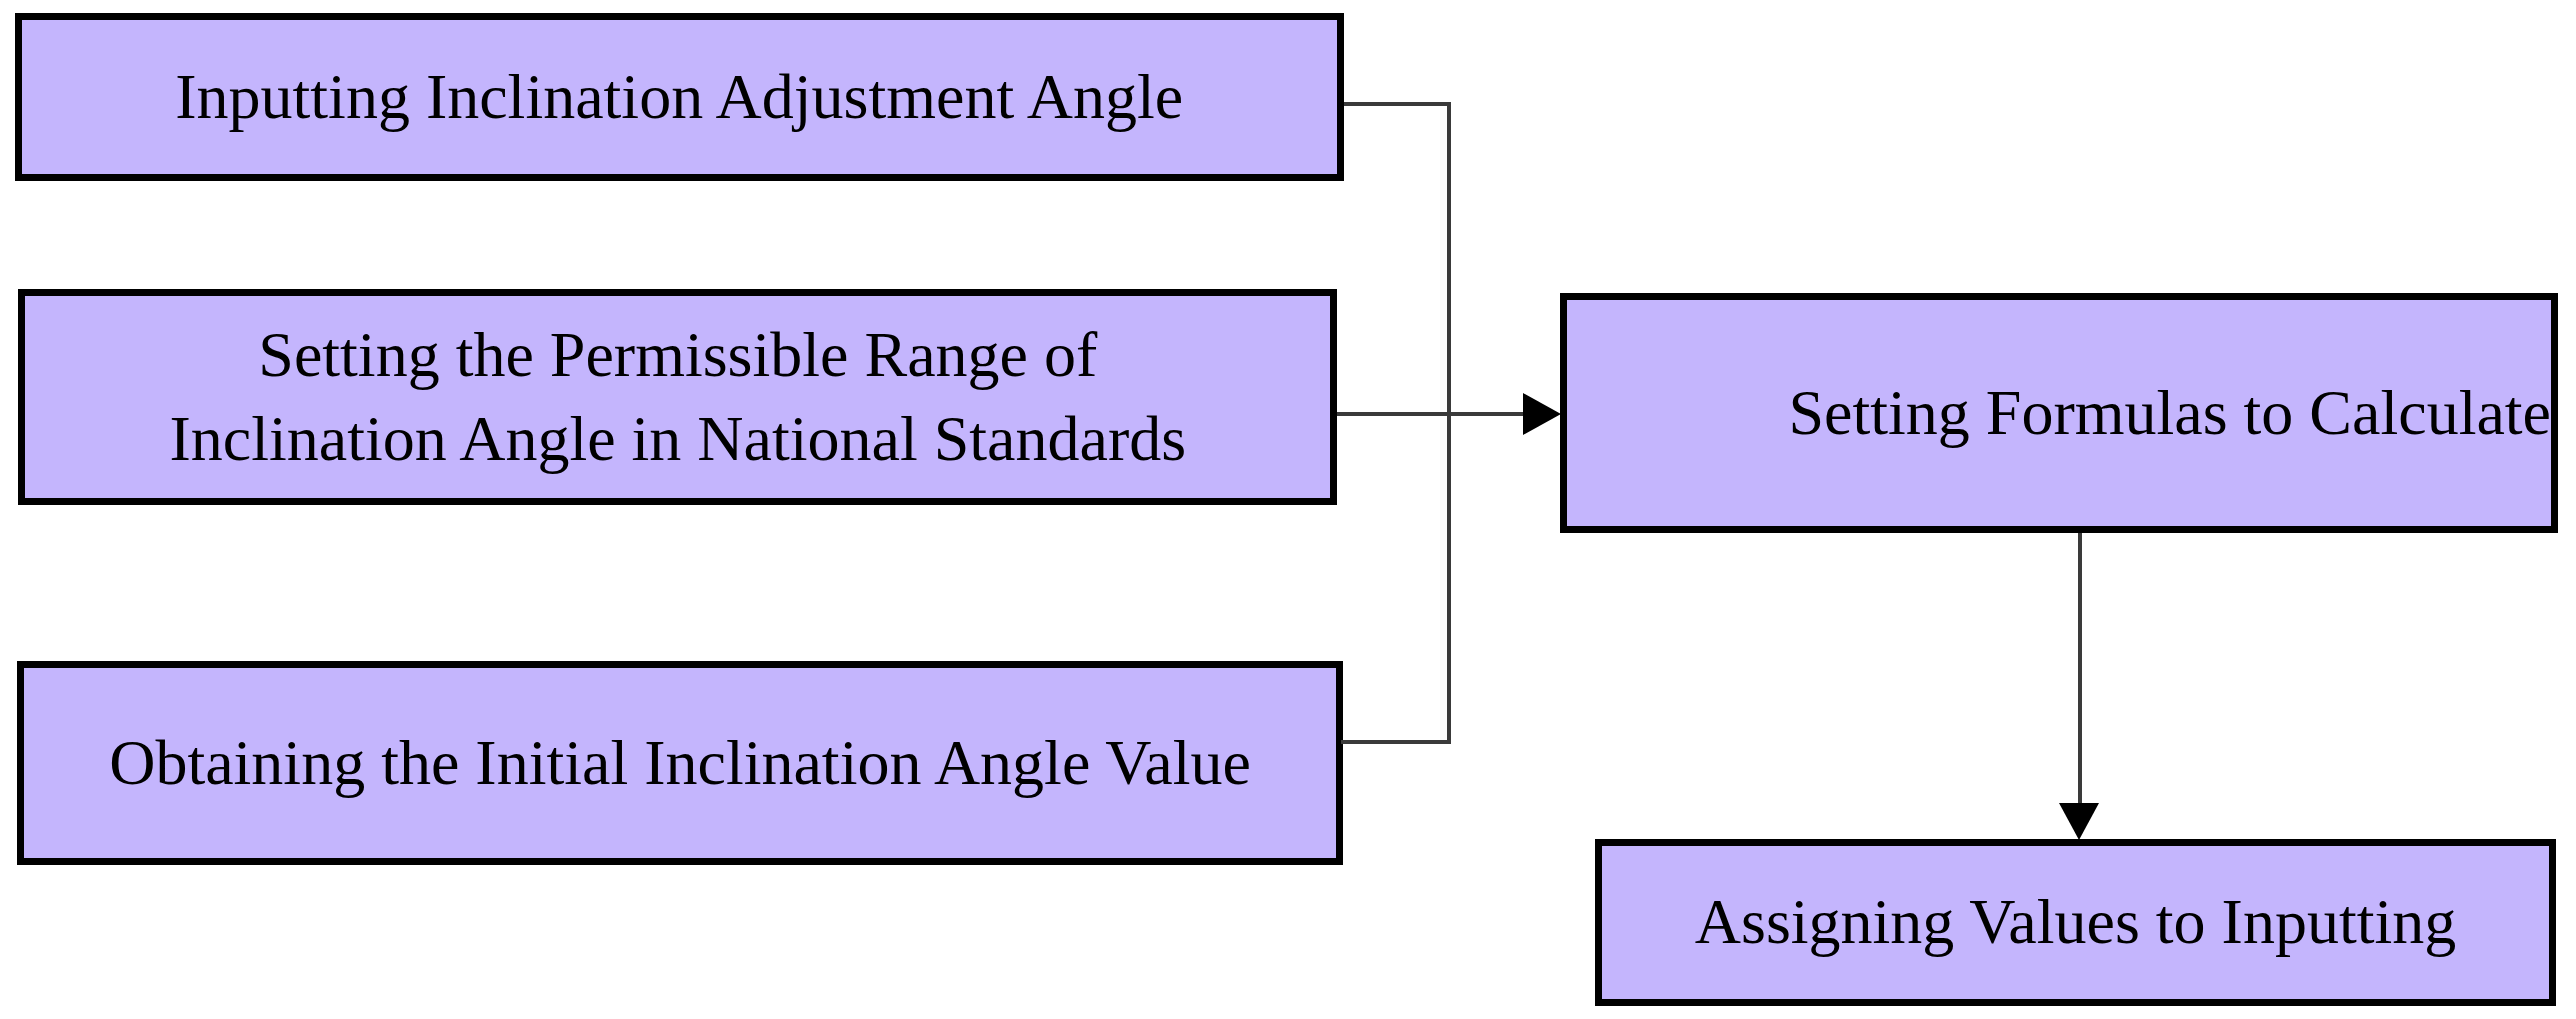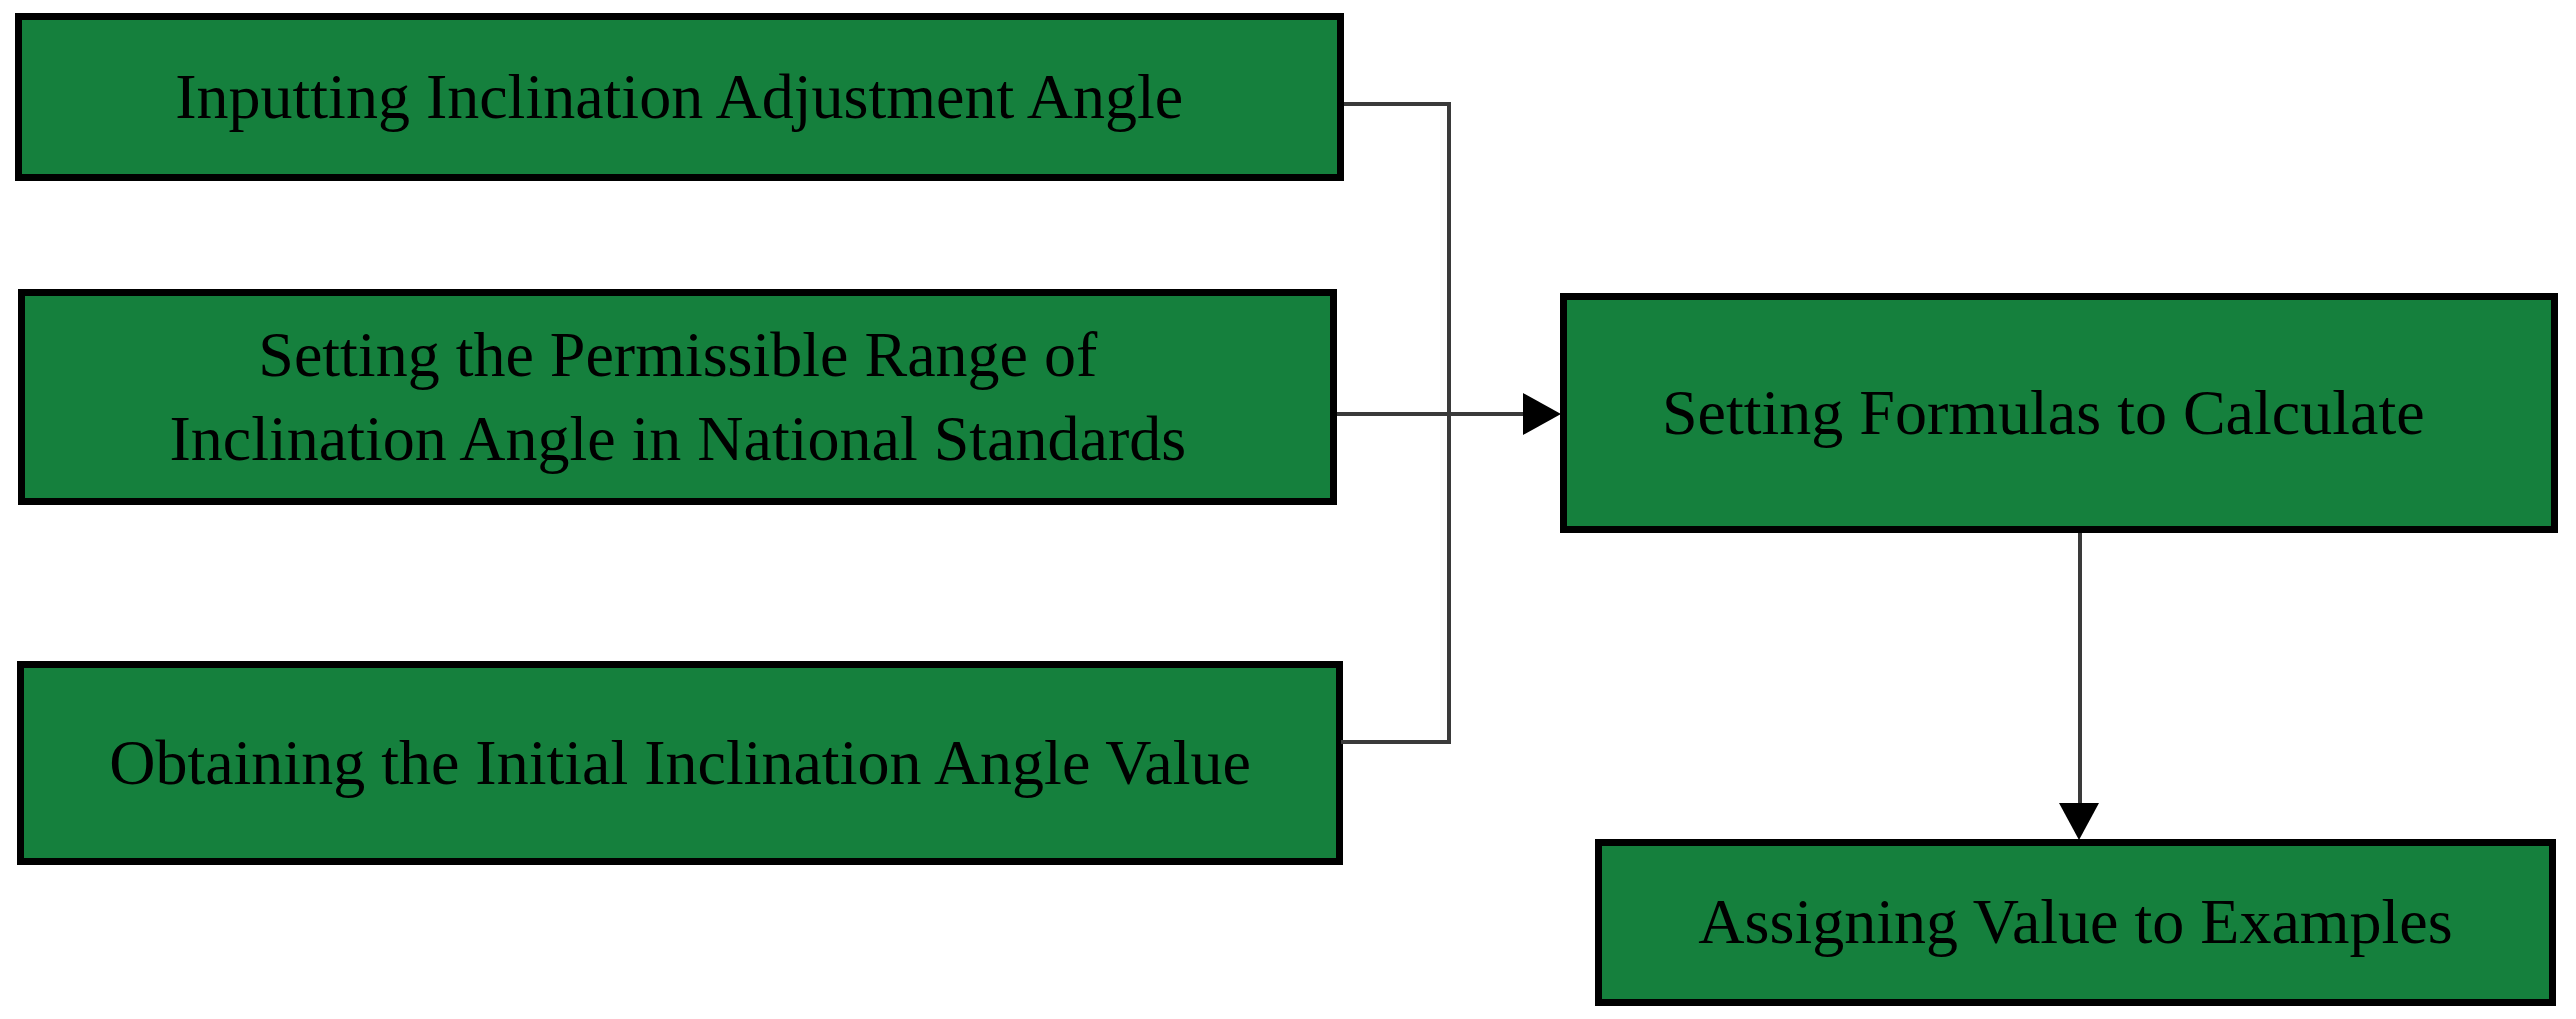--- a/index.html
+++ b/index.html
@@ -13,21 +13,21 @@
     height: 1020px;
     background: #ffffff;
     font-family: "Liberation Serif", "DejaVu Serif", serif;
     color: #000000;
     overflow: hidden;
   }
   .box {
     position: absolute;
     box-sizing: border-box;
     border: 7.3px solid #000000;
-    background: #15803d;
+    background: #c4b5fd;
     display: flex;
     flex-direction: column;
     justify-content: center;
     font-size: 64px;
     line-height: 1.32;
   }
   .box .bline {
     white-space: nowrap;
   }
   .box.centered {
@@ -36,21 +36,21 @@
   }
   .box.left-aligned {
     align-items: flex-start;
     text-align: left;
     padding-left: 95px;
   }
   
   #box-input    { left: 14.7px;   top: 13px;  width: 1329px; height: 168px; }
   #box-range    { left: 18.3px;   top: 289px; width: 1319px; height: 216px; }
   #box-initial  { left: 17px;   top: 661px; width: 1326px; height: 204px; }
-  #box-formulas { left: 1560px; top: 293px; width: 998px; height: 240px; }
+  #box-formulas { left: 1560px; top: 293px; width: 998px; height: 240px; align-items: flex-end; }
   #box-assign   { left: 1595px; top: 839px; width: 961px; height: 167px; }
 
   
   .conn {
     position: absolute;
     background: #3a3a3a;
   }
   #stub-top          { left: 1344px; top: 102px; width: 105px; height: 3.7px; }
   #trunk-vertical    { left: 1447px; top: 102px; width: 3.7px;   height: 642px; }
   #stub-bottom       { left: 1341px; top: 740px; width: 108px; height: 3.7px; }
@@ -92,21 +92,21 @@
 
   <div class="box centered" id="box-initial">
     <span class="bline">Obtaining the Initial Inclination Angle Value</span>
   </div>
 
   <div class="box left-aligned" id="box-formulas">
     <span class="bline">Setting Formulas to Calculate</span>
   </div>
 
   <div class="box centered" id="box-assign">
-    <span class="bline">Assigning Value to Examples</span>
+    <span class="bline">Assigning Values to Inputting</span>
   </div>
 
   <div class="conn" id="stub-top"></div>
 
   <div class="conn" id="trunk-vertical"></div>
 
   <div class="conn" id="stub-bottom"></div>
 
   <div class="conn" id="line-to-formulas"></div>
 

